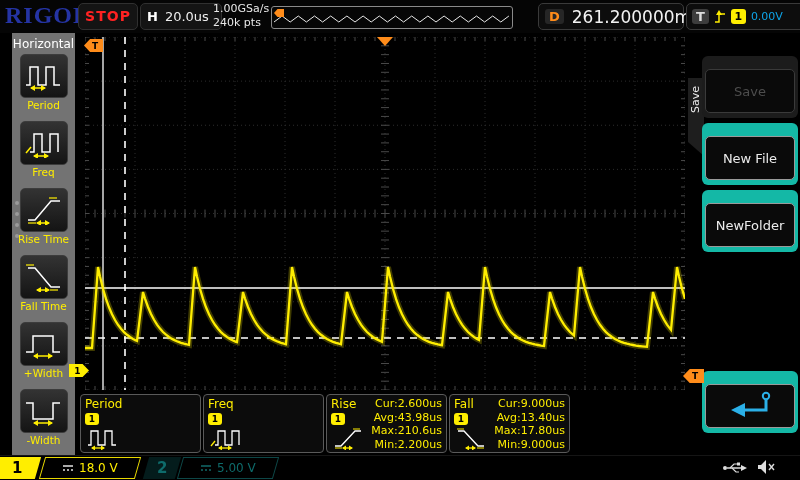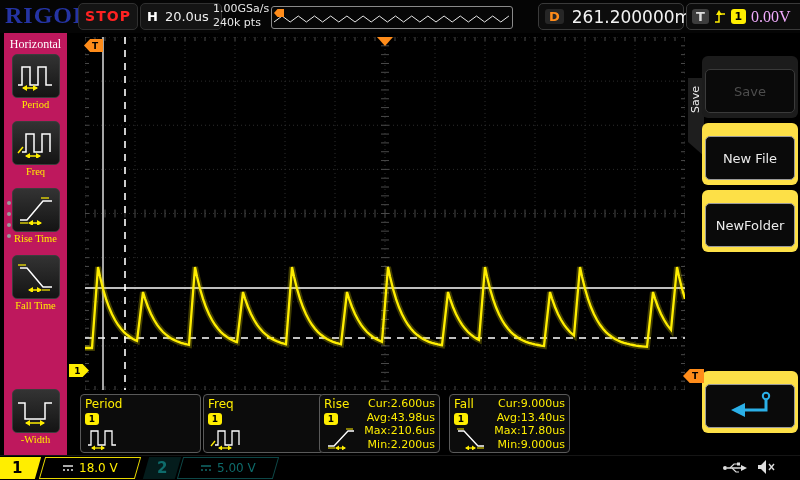--- a/index.html
+++ b/index.html
@@ -23,23 +23,23 @@
           clip-path:polygon(100% 0,100% 100%,35% 100%,0 50%,35% 0);}
   .dbox{position:absolute;left:538px;top:3px;width:132px;height:25px;background:#0d0d0d;
         border:1px solid #3a3a3a;border-radius:5px;display:flex;align-items:center;padding:0 6px;gap:8px;}
   .dbox .d{color:#ff8c1a;font-weight:bold;font-size:13px;background:#262626;border-radius:3px;padding:0 4px;}
   .dbox .v{color:#f3f3f3;font-size:17px;}
   .tbox{position:absolute;left:686px;top:3px;width:110px;height:25px;background:#0d0d0d;
         border:1px solid #3a3a3a;border-radius:5px;display:flex;align-items:center;padding:0 5px;gap:5px;}
   .tbox .t{color:#ddd;font-weight:bold;font-size:13px;background:#3d3d3d;border-radius:3px;padding:0 4px;}
   .srcbadge{background:#ffee00;color:#000;font-weight:bold;font-size:11px;border-radius:3px;
             width:15px;height:15px;text-align:center;line-height:15px;}
-  .tbox .lv{color:#f0abfc;font-size:16px;font-family:Liberation Serif, serif;}
+  .tbox .lv{color:#0ea5e9;font-size:11px;}
   
-  .leftmenu{position:absolute;left:4px;top:33px;width:63px;height:422px;background:#be185d;font-family:Liberation Serif, serif;}
+  .leftmenu{position:absolute;left:12px;top:33px;width:63px;height:422px;background:#737373;}
   .lm-title{position:absolute;left:0;top:4px;width:63px;text-align:center;color:#fff;font-size:12px;}
   .lm-item{position:absolute;left:0;width:63px;text-align:center;}
   .lm-btn{margin:0 auto;width:46px;height:42px;background:linear-gradient(#333,#141414);
           border:1px solid #3c3c3c;border-radius:5px;display:flex;align-items:center;justify-content:center;}
   .lm-label{margin-top:1px;color:#ffee00;font-size:10.5px;}
   .pagedots{position:absolute;left:3px;top:168px;}
   .pagedots div{width:4px;height:4px;border-radius:50%;background:#9a9a9a;margin-bottom:7px;}
   
   .grat{position:absolute;left:85px;top:37px;width:600px;height:353px;background:#000;}
   .tri-pos{position:absolute;left:377px;top:37px;width:0;height:0;z-index:5;
@@ -51,21 +51,21 @@
   .tag-gnd{left:69px;top:364px;width:17px;height:13px;background:#ffee00;
            clip-path:polygon(0 0,68% 0,100% 50%,68% 100%,0 100%);padding-right:3px;}
   .tag-lvl{left:683px;top:369px;width:18px;height:14px;background:#ff8c1a;
            clip-path:polygon(100% 0,100% 100%,32% 100%,0 50%,32% 0);padding-left:3px;}
   
   .rightmenu{position:absolute;left:688px;top:41px;width:112px;height:422px;background:#000;}
   .rm-tab{position:absolute;left:0;top:37px;width:16px;height:78px;background:#1e1e1e;
           clip-path:polygon(0 0,100% 0,100% 100%,0 82%);}
   .rm-tab span{position:absolute;left:1px;top:8px;width:14px;color:#eee;font-size:11px;
                writing-mode:vertical-rl;transform:rotate(180deg);}
-  .rgroup{position:absolute;left:14px;width:96px;height:62px;background:#fde047;border-radius:6px;padding-top:13px;box-sizing:border-box;}
+  .rgroup{position:absolute;left:14px;width:96px;height:62px;background:#14b8a6;border-radius:6px;padding-top:13px;box-sizing:border-box;}
   .rbtn{margin:0 auto;width:88px;height:42px;background:#0a0a0a;border:1px solid #9a9a9a;border-radius:5px;
         color:#ececec;font-size:13px;display:flex;align-items:center;justify-content:center;}
   .rgroup.dis{background:#1c1c1c;}
   .rgroup.dis .rbtn{border-color:#3a3a3a;color:#4d4d4d;}
   
   .meas{position:absolute;top:394px;width:121px;height:59px;background:#0c0c0c;
         border:1px solid #5a5a5a;border-radius:4px;box-sizing:border-box;}
   .m-name{position:absolute;left:4px;top:2px;color:#ffee00;font-size:12px;}
   .m-badge{position:absolute;left:4px;top:18px;width:14px;height:12px;background:#ffee00;border-radius:3px;
            color:#000;font-weight:bold;font-size:9px;text-align:center;line-height:12px;}
@@ -184,20 +184,31 @@
         <path d="M2 3 h8" stroke="#ffee00" stroke-width="1.2"></path>
             <path d="M26 28 h8" stroke="#ffee00" stroke-width="1.2"></path>
         <path d="M13 28 H25" stroke="#ffee00" stroke-width="1.5"></path>
         <path d="M12 28 l5 -3 v6 Z" fill="#ffee00"></path>
             <path d="M26 28 l-5 -3 v6 Z" fill="#ffee00"></path>
       </svg>
         </div>
       <div class="lm-label">Fall Time</div>
     </div>
 
+    <div class="lm-item" style="top:289px">
+      <div class="lm-btn">
+          <svg width="40" height="30" viewBox="0 0 40 30">
+        <path d="M2 23 H9 V7 H29 V23 H36" stroke="#fff" fill="none" stroke-width="1.5"></path>
+        <path d="M10 27 H28" stroke="#ffee00" stroke-width="1.5"></path>
+        <path d="M9 27 l5 -3 v6 Z" fill="#ffee00"></path>
+            <path d="M29 27 l-5 -3 v6 Z" fill="#ffee00"></path>
+      </svg>
+        </div>
+      <div class="lm-label">+Width</div>
+    </div>
 
     <div class="lm-item" style="top:356px">
       <div class="lm-btn">
           <svg width="40" height="30" viewBox="0 0 40 30">
         <path d="M2 7 H9 V23 H29 V7 H36" stroke="#fff" fill="none" stroke-width="1.5"></path>
         <path d="M10 27 H28" stroke="#ffee00" stroke-width="1.5"></path>
         <path d="M9 27 l5 -3 v6 Z" fill="#ffee00"></path>
             <path d="M29 27 l-5 -3 v6 Z" fill="#ffee00"></path>
       </svg>
         </div>
@@ -588,21 +599,21 @@
     <div class="m-badge">1</div>
     <div class="m-icon"><svg width="36" height="23" viewBox="0 0 36 23">
       <path d="M5 18 H8 V4 H15 V18 H22 V4 H29 V18" stroke="#fff" fill="none" stroke-width="1.3"></path>
       <path d="M1 19 l4 -5" stroke="#ffee00" stroke-width="1.3"></path>
       <path d="M9 21 H21" stroke="#ffee00" stroke-width="1.3"></path>
       <path d="M8 21 l4 -2.4 v4.8 Z" fill="#ffee00"></path>
           <path d="M22 21 l-4 -2.4 v4.8 Z" fill="#ffee00"></path>
     </svg></div>
   </div>
 
-  <div class="meas" style="left:319px">
+  <div class="meas" style="left:326px">
     <div class="m-name">Rise</div>
     <div class="m-badge">1</div>
     <div class="m-icon"><svg width="36" height="23" viewBox="0 0 36 23">
       <path d="M2 19 H8 L22 4 H28" stroke="#fff" fill="none" stroke-width="1.3"></path>
       <path d="M20 2 h7" stroke="#ffee00" stroke-width="1"></path>
           <path d="M2 21 h7" stroke="#ffee00" stroke-width="1"></path>
       <path d="M10 21 H19" stroke="#ffee00" stroke-width="1.3"></path>
       <path d="M9 21 l4 -2.4 v4.8 Z" fill="#ffee00"></path>
           <path d="M20 21 l-4 -2.4 v4.8 Z" fill="#ffee00"></path>
     </svg></div>

